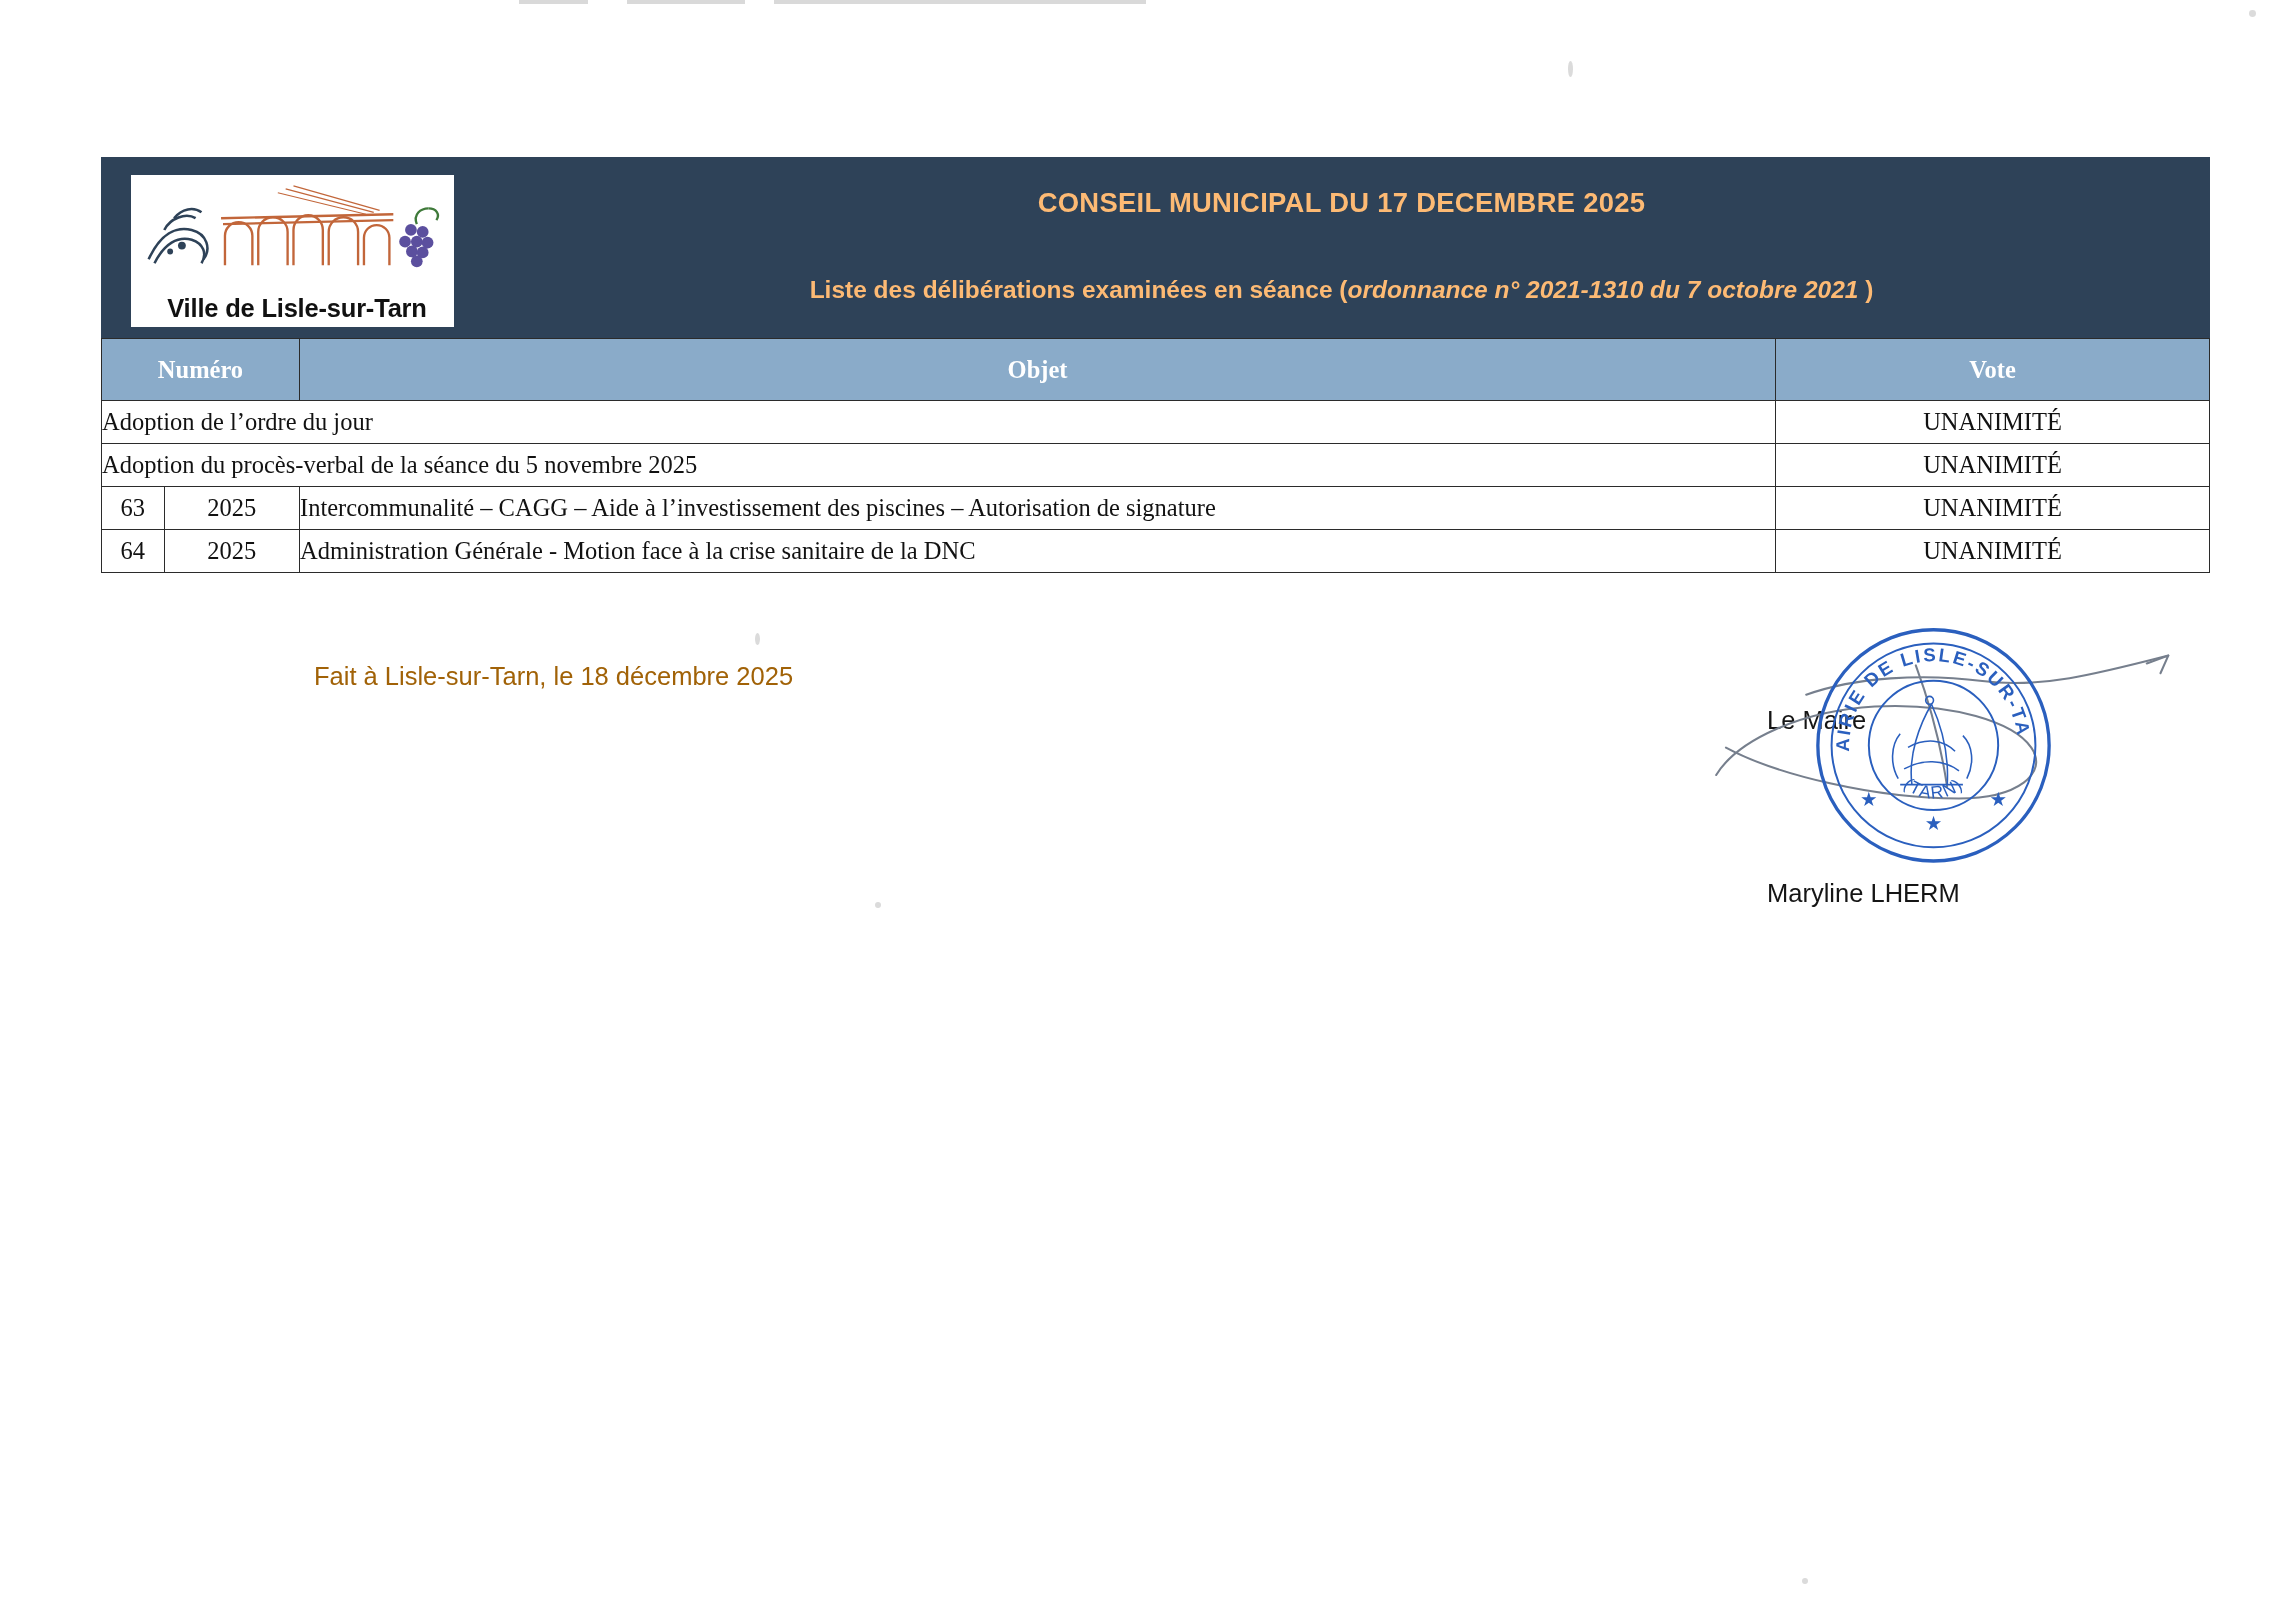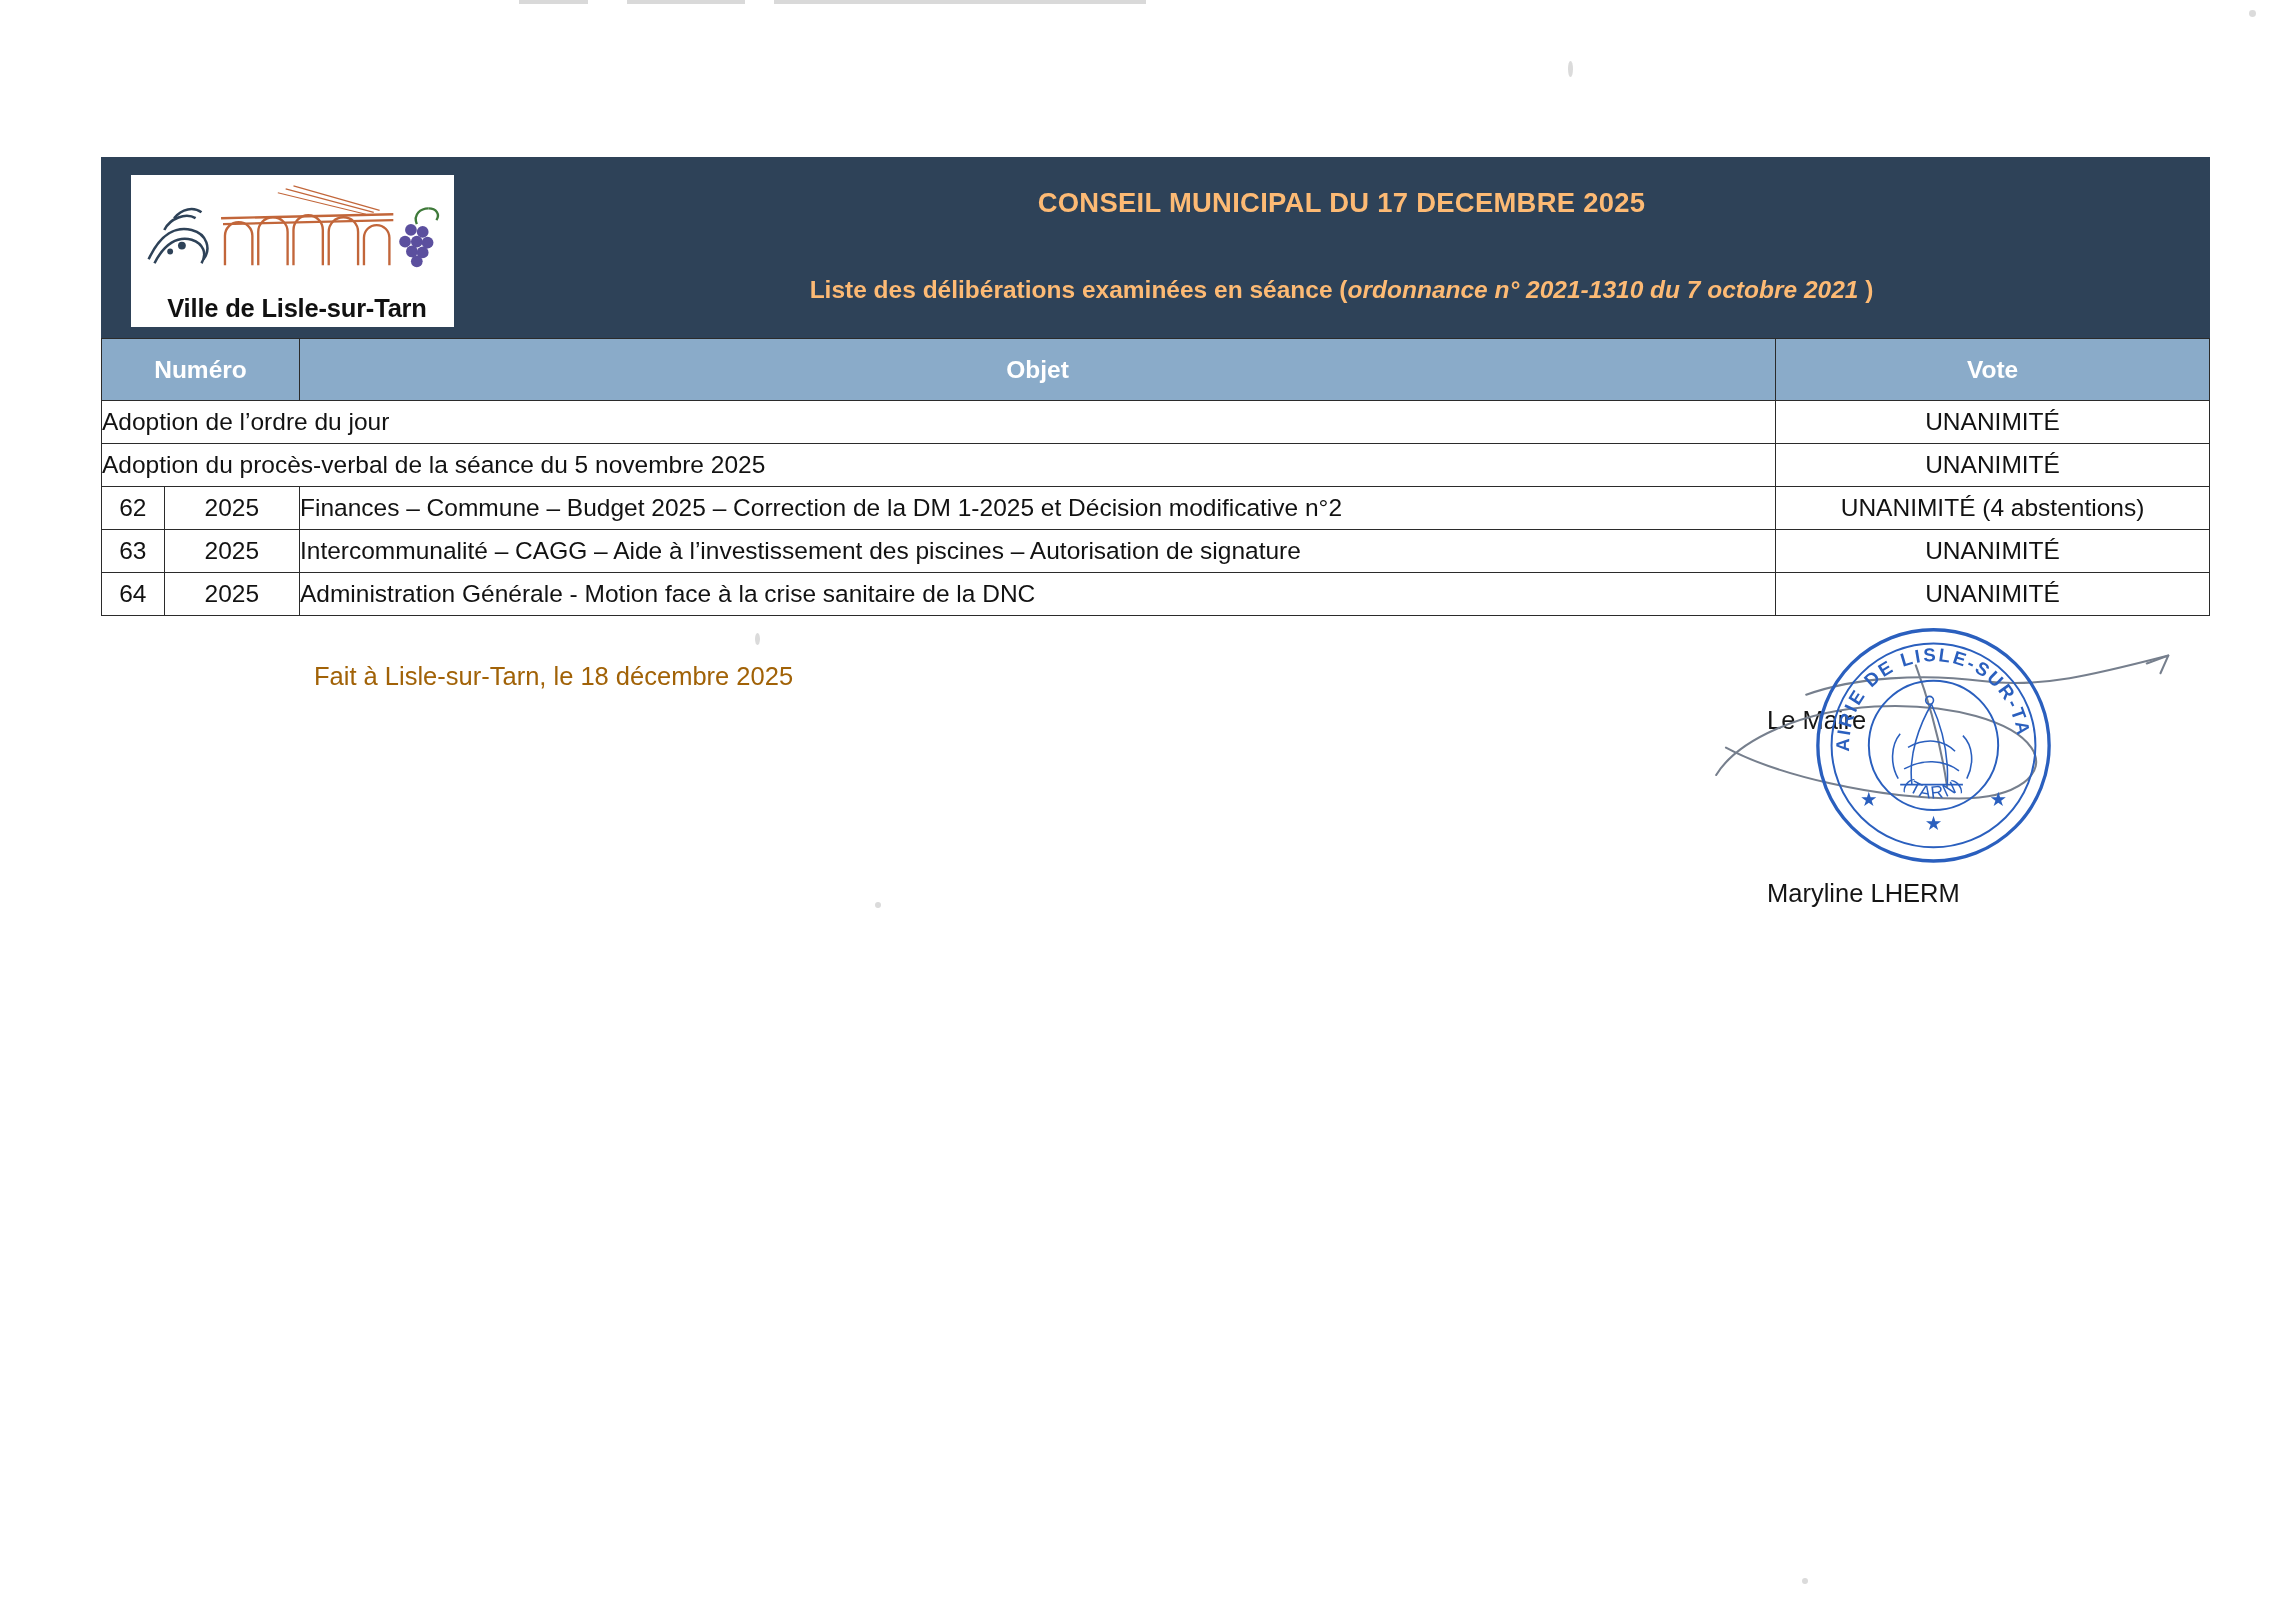--- a/index.html
+++ b/index.html
@@ -104,20 +104,21 @@
   }
   .header-title-sub em {
     font-style: italic;
   }
 
   
   table.delib {
     border-collapse: collapse;
     width: 100%;
     table-layout: fixed;
+    font-family: Liberation Serif, serif;
   }
   table.delib th, table.delib td {
     border: 1px solid #2b2b2b;
     padding: 0;
   }
   thead th {
     background: #8aabc9;
     color: #ffffff;
     font-size: 24.5px;
     font-weight: bold;
@@ -279,26 +280,20 @@
       </tr>
     </thead>
     <tbody>
       <tr>
         <td class="cell obj-wide" colspan="3">Adoption de l’ordre du jour</td>
         <td class="cell vote">UNANIMITÉ</td>
       </tr>
       <tr>
         <td class="cell obj-wide" colspan="3">Adoption du procès-verbal de la séance du 5 novembre 2025</td>
         <td class="cell vote">UNANIMITÉ</td>
-      </tr>
-      <tr>
-        <td class="cell num">62</td>
-        <td class="cell year">2025</td>
-        <td class="cell obj">Finances – Commune – Budget 2025 – Correction de la DM 1-2025 et Décision modificative n°2</td>
-        <td class="cell vote">UNANIMITÉ (4 abstentions)</td>
       </tr>
       <tr>
         <td class="cell num">63</td>
         <td class="cell year">2025</td>
         <td class="cell obj">Intercommunalité – CAGG – Aide à l’investissement des piscines – Autorisation de signature</td>
         <td class="cell vote">UNANIMITÉ</td>
       </tr>
       <tr>
         <td class="cell num">64</td>
         <td class="cell year">2025</td>

